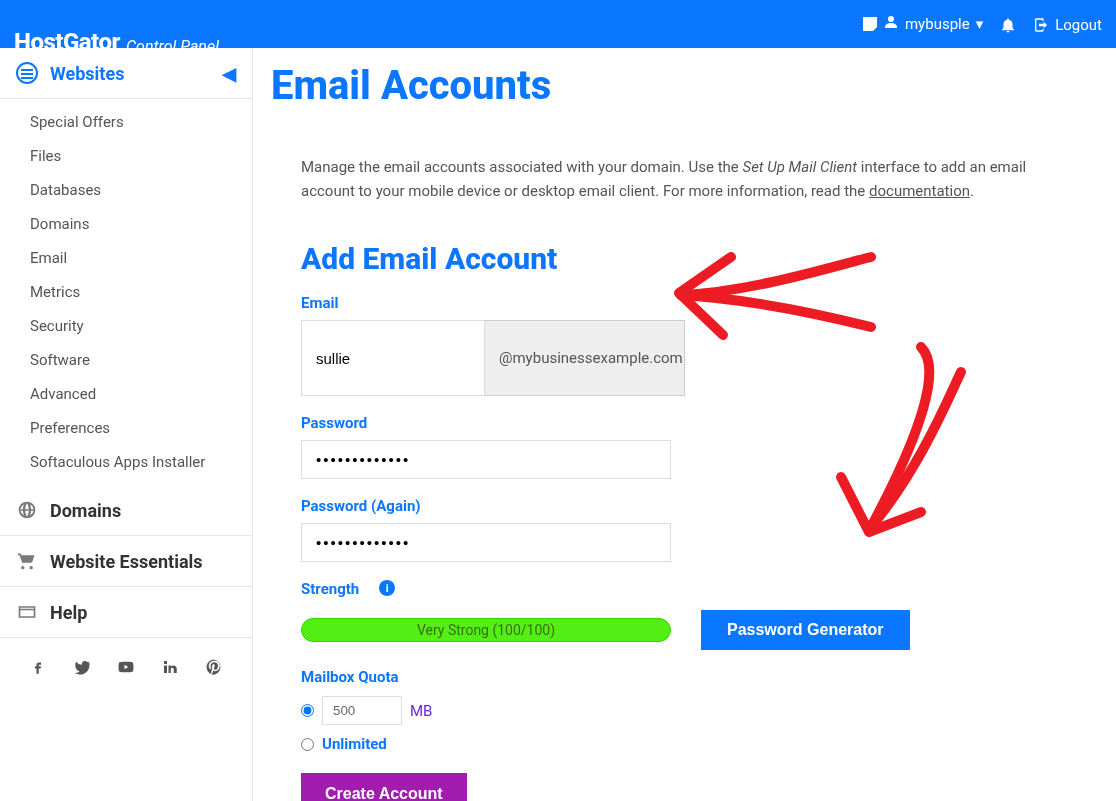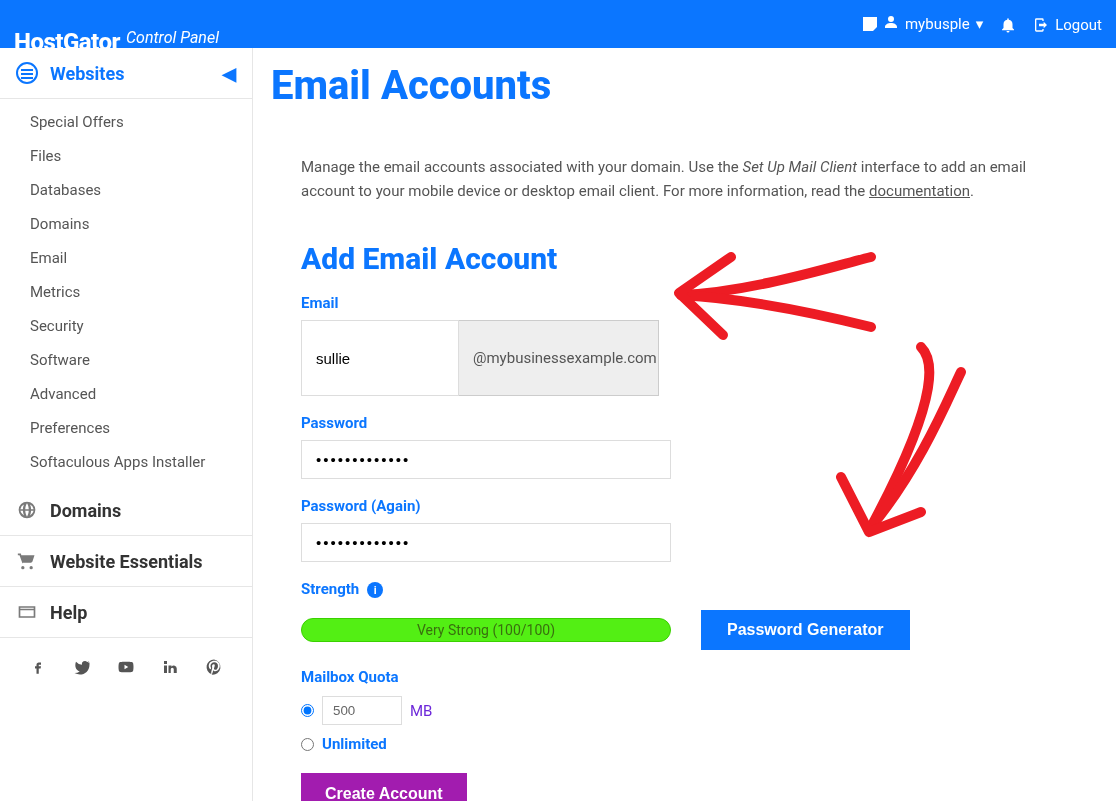--- a/index.html
+++ b/index.html
@@ -1,20 +1,20 @@
 <!DOCTYPE html>
 <html><head>
   <meta charset="utf-8">
   <style>
     * { box-sizing: border-box; margin: 0; padding: 0; }
     body { font-family: -apple-system, BlinkMacSystemFont, "Segoe UI", Roboto, Helvetica, Arial, sans-serif; font-size: 15px; color: #333; background: #fff; width: 1116px; }
     
     
     .topbar { background: #0b76ff; color: #fff; height: 48px; display: flex; align-items: center; justify-content: space-between; padding: 0 14px; }
-    .topbar-left { display: flex; align-items: flex-start; gap: 6px; margin-top: 36px; }
+    .topbar-left { display: flex; align-items: flex-end; gap: 6px; margin-top: 36px; }
     .brand { font-weight: 800; font-size: 24px; letter-spacing: -0.5px; }
     .brand-sub { font-style: italic; font-size: 16px; }
     .topbar-right { display: flex; align-items: flex-end; gap: 16px; }
     .topbar-right .tr-item { display: flex; align-items: center; gap: 6px; cursor: pointer; }
     .broken-img { width: 14px; height: 14px; background: #fff; display: inline-block; position: relative; border: 1px solid #fff; }
     .broken-img::before { content: ""; position: absolute; right: -2px; bottom: -2px; width: 0; height: 0; border-bottom: 6px solid #0b76ff; border-left: 6px solid transparent; }
     
     
     .layout { display: flex; }
     .sidebar { width: 253px; border-right: 1px solid #e6e6e6; flex-shrink: 0; }
@@ -41,26 +41,26 @@
     .card { background: #fff; margin-right: 20px; position: relative; padding: 0 30px; }
     .intro { padding: 28px 0 10px 0; color: #555; line-height: 1.6; }
     .intro a { color: #555; text-decoration: underline; }
     .intro em { font-style: italic; }
 
     .section-h2 { color: #0b76ff; font-size: 30px; font-weight: 800; margin: 28px 0 10px 0; }
     
     .field-label { color: #0b76ff; font-weight: 700; font-size: 15px; margin-top: 18px; margin-bottom: 8px; }
     
     .email-row { display: flex; }
-    .email-row input { width: 158px; padding: 10px 14px; border: 1px solid #ddd; font-size: 15px; }
+    .email-row input { width: 184px; padding: 10px 14px; border: 1px solid #ddd; font-size: 15px; }
     .email-domain { background: #eee; border: 1px solid #ccc; border-left: none; padding: 28px 14px; color: #555; width: 200px; text-align: center; }
     
     .pw-input { width: 370px; padding: 10px 14px; border: 1px solid #ddd; font-size: 15px; letter-spacing: 2px; }
     
-    .strength-row { display: flex; align-items: flex-end; gap: 8px; }
+    .strength-row { display: flex; align-items: flex-start; gap: 20px; }
     .info-icon { display: inline-flex; width: 16px; height: 16px; border-radius: 50%; background: #0b76ff; color: #fff; align-items: center; justify-content: center; font-size: 11px; font-weight: bold; }
     
     .strength-area { display: flex; align-items: center; gap: 30px; margin-top: 12px; }
     .strength-bar { width: 370px; height: 24px; background: #53ef14; border: 1px solid #3ad100; border-radius: 12px; display: flex; align-items: center; justify-content: center; color: #39700f; font-size: 14px; }
     .btn-blue { background: #0b76ff; color: #fff; border: none; padding: 11px 26px; font-size: 16px; font-weight: 600; cursor: pointer; }
     
     .quota-row { display: flex; align-items: center; gap: 8px; margin-top: 10px; }
     .quota-input { width: 80px; padding: 6px 10px; border: 1px solid #ddd; color: #666; }
     .quota-unit { color: #6d28d9; }
     .radio-label { color: #0b76ff; font-weight: 700; }

